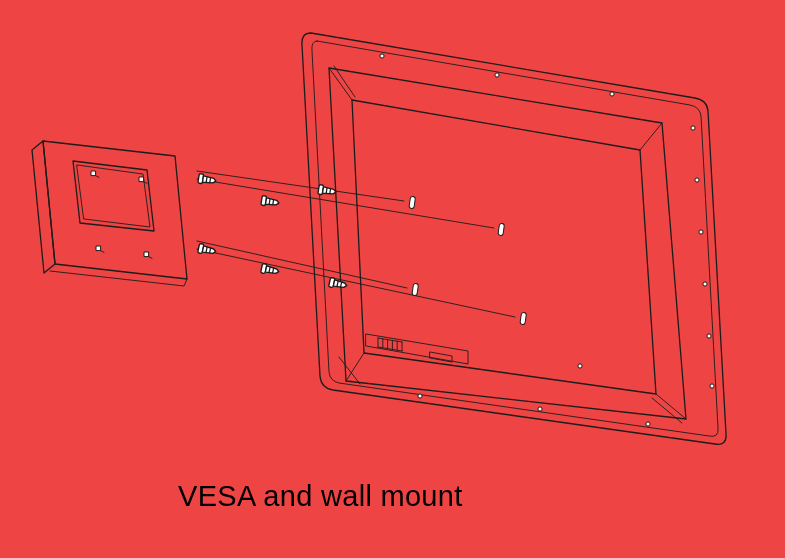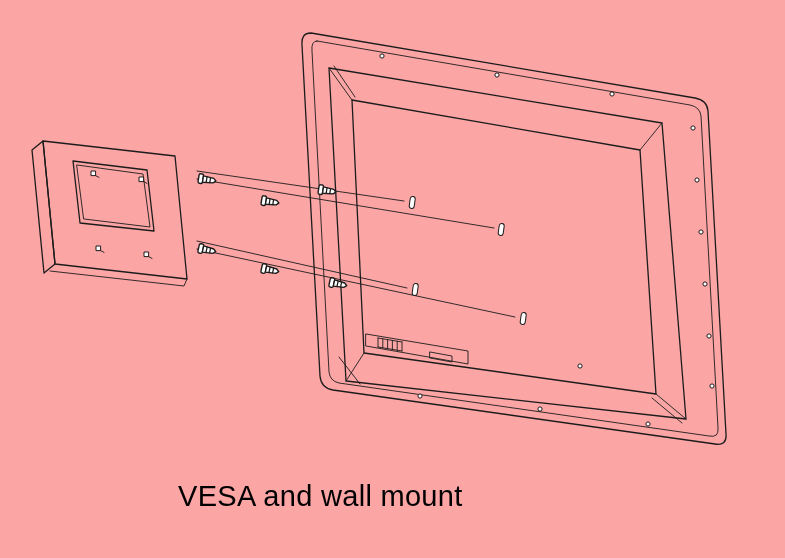--- a/index.html
+++ b/index.html
@@ -1,19 +1,19 @@
 <!DOCTYPE html>
 <html><head>
 <meta charset="utf-8">
 <style>
   html,body{margin:0;padding:0;background:#ffffff;}
   .stage{
     position:relative;
     width:785px;height:558px;
-    background:#fca5a5;
+    background:#ef4444;
     overflow:hidden;
     font-family:"Liberation Sans",sans-serif;
   }
   .stage svg{position:absolute;left:0;top:0;}
   .ln{fill:none;stroke:#1c1c1c;stroke-width:1.3;stroke-linejoin:round;stroke-linecap:round;}
   .thin{fill:none;stroke:#1c1c1c;stroke-width:0.9;stroke-linejoin:round;stroke-linecap:round;}
   .wfill{fill:#ffffff;stroke:#1c1c1c;stroke-width:1;stroke-linejoin:round;}
   .dot{fill:#ffffff;stroke:#1c1c1c;stroke-width:1;}
   .caption{
     position:absolute;left:178px;top:481px;

